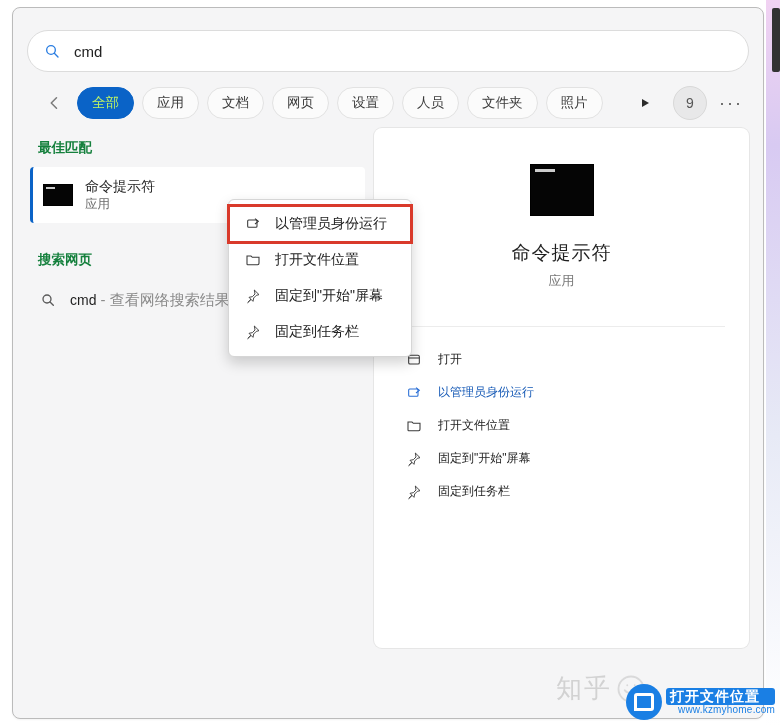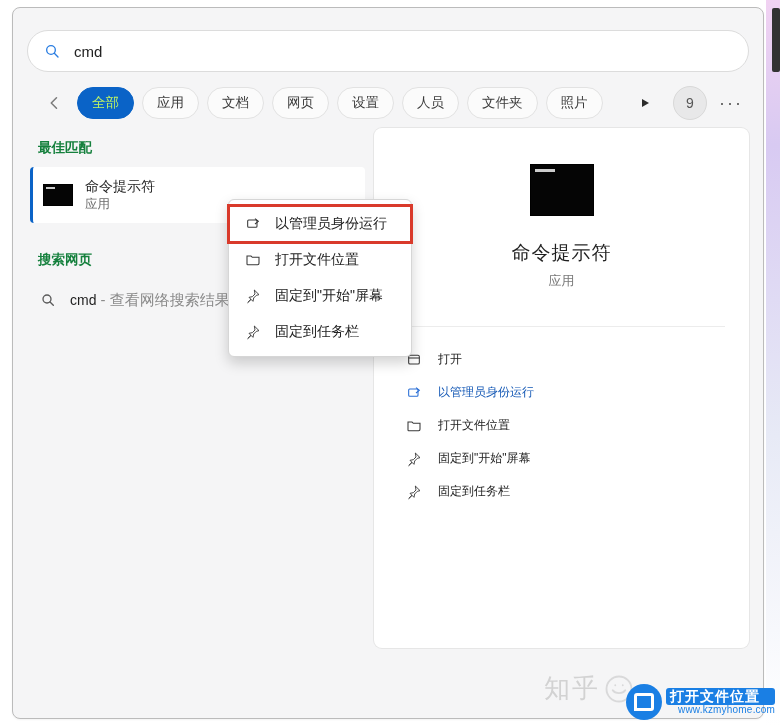--- a/index.html
+++ b/index.html
@@ -93,21 +93,21 @@
   .context-menu {
     position:absolute; left:228px; top:199px; width:182px; background:#ffffff;
     border:1px solid #d6d6d6; border-radius:6px; box-shadow:0 6px 14px rgba(0,0,0,0.18);
     padding:6px 0; z-index:50;
   }
   .ctx-item { display:flex; align-items:center; gap:14px; padding:9px 16px; font-size:14px; color:#222; cursor:pointer; }
   .ctx-item.highlight { outline:3px solid #d93a2b; outline-offset:-1px; }
 
   
   .zhihu-wm {
-    position:absolute; right:146px; bottom:20px; font-size:26px; color:#a8a8a8; letter-spacing:2px; opacity:0.45; font-weight:500;
+    position:absolute; right:134px; bottom:20px; font-size:26px; color:#a8a8a8; letter-spacing:2px; opacity:0.45; font-weight:500;
     display:flex; align-items:center; gap:4px;
   }
   .site-wm {
     position:absolute; right:0; bottom:0; width:154px; height:48px;
     display:flex; align-items:center; gap:4px;
     background:rgba(0,0,0,0); z-index:100;
   }
   .site-wm .ico { width:36px; height:36px; border-radius:50%; background:#1a7fe4; position:relative; flex:0 0 auto; }
   .site-wm .ico::after{ content:""; position:absolute; left:8px; top:9px; width:20px; height:18px; border:3px solid #fff; border-radius:3px 3px 3px 0; box-sizing:border-box; }
   .site-wm .txt { display:flex; flex-direction:column; line-height:1.05; }

